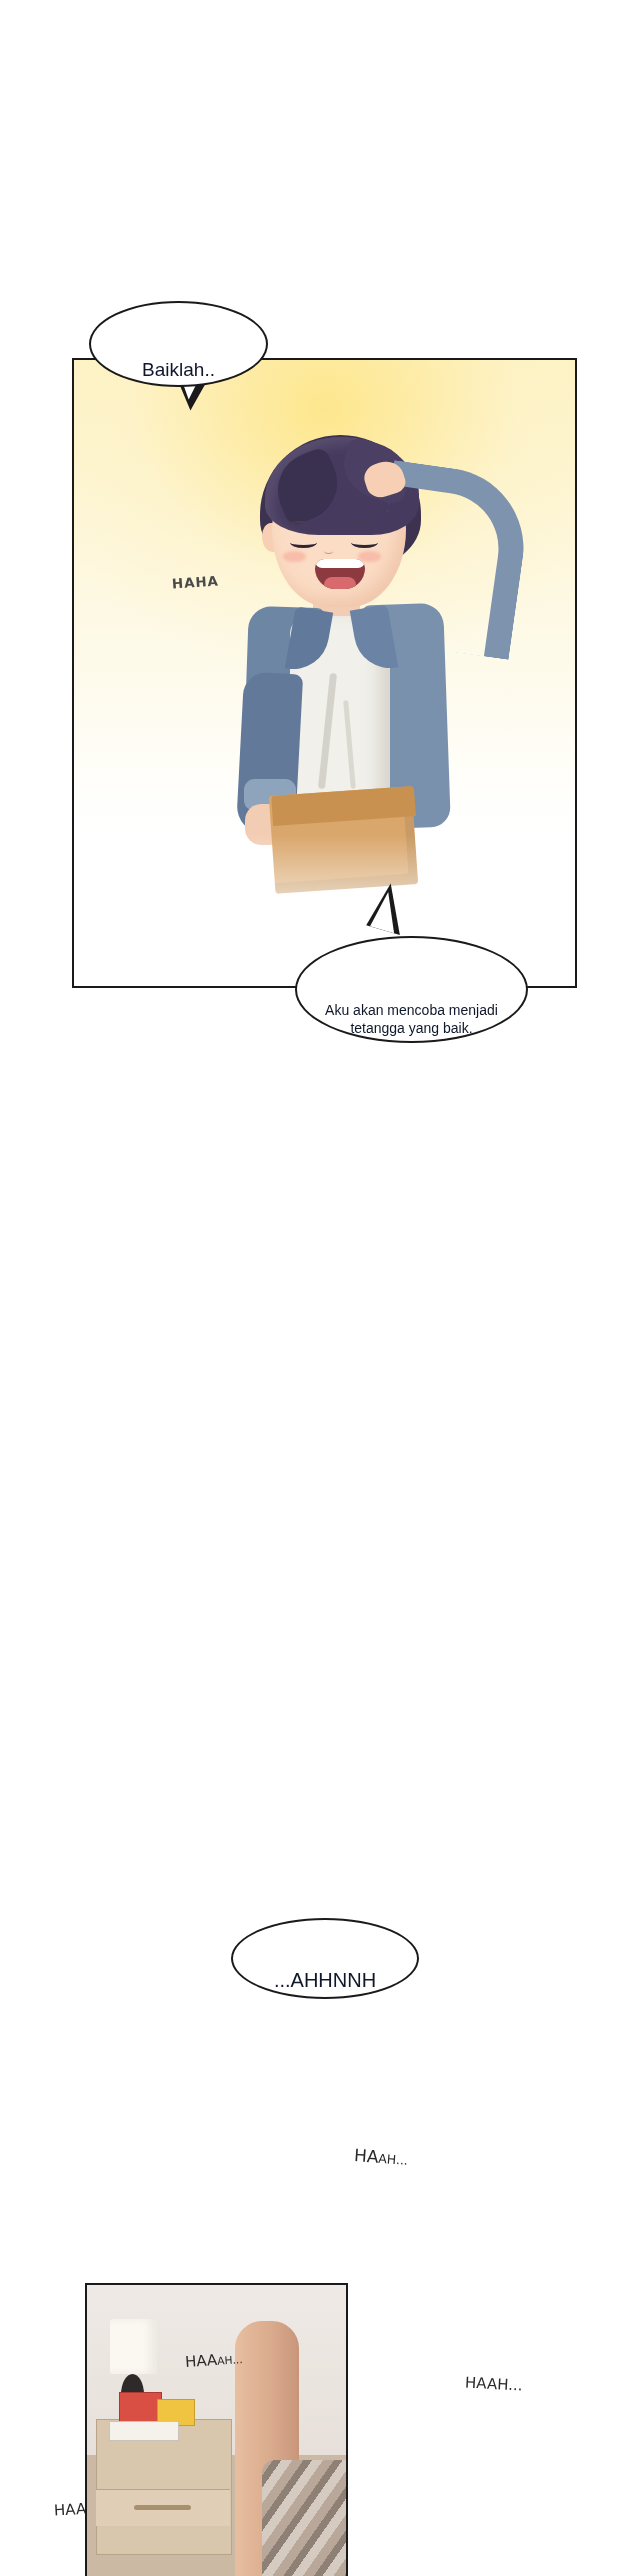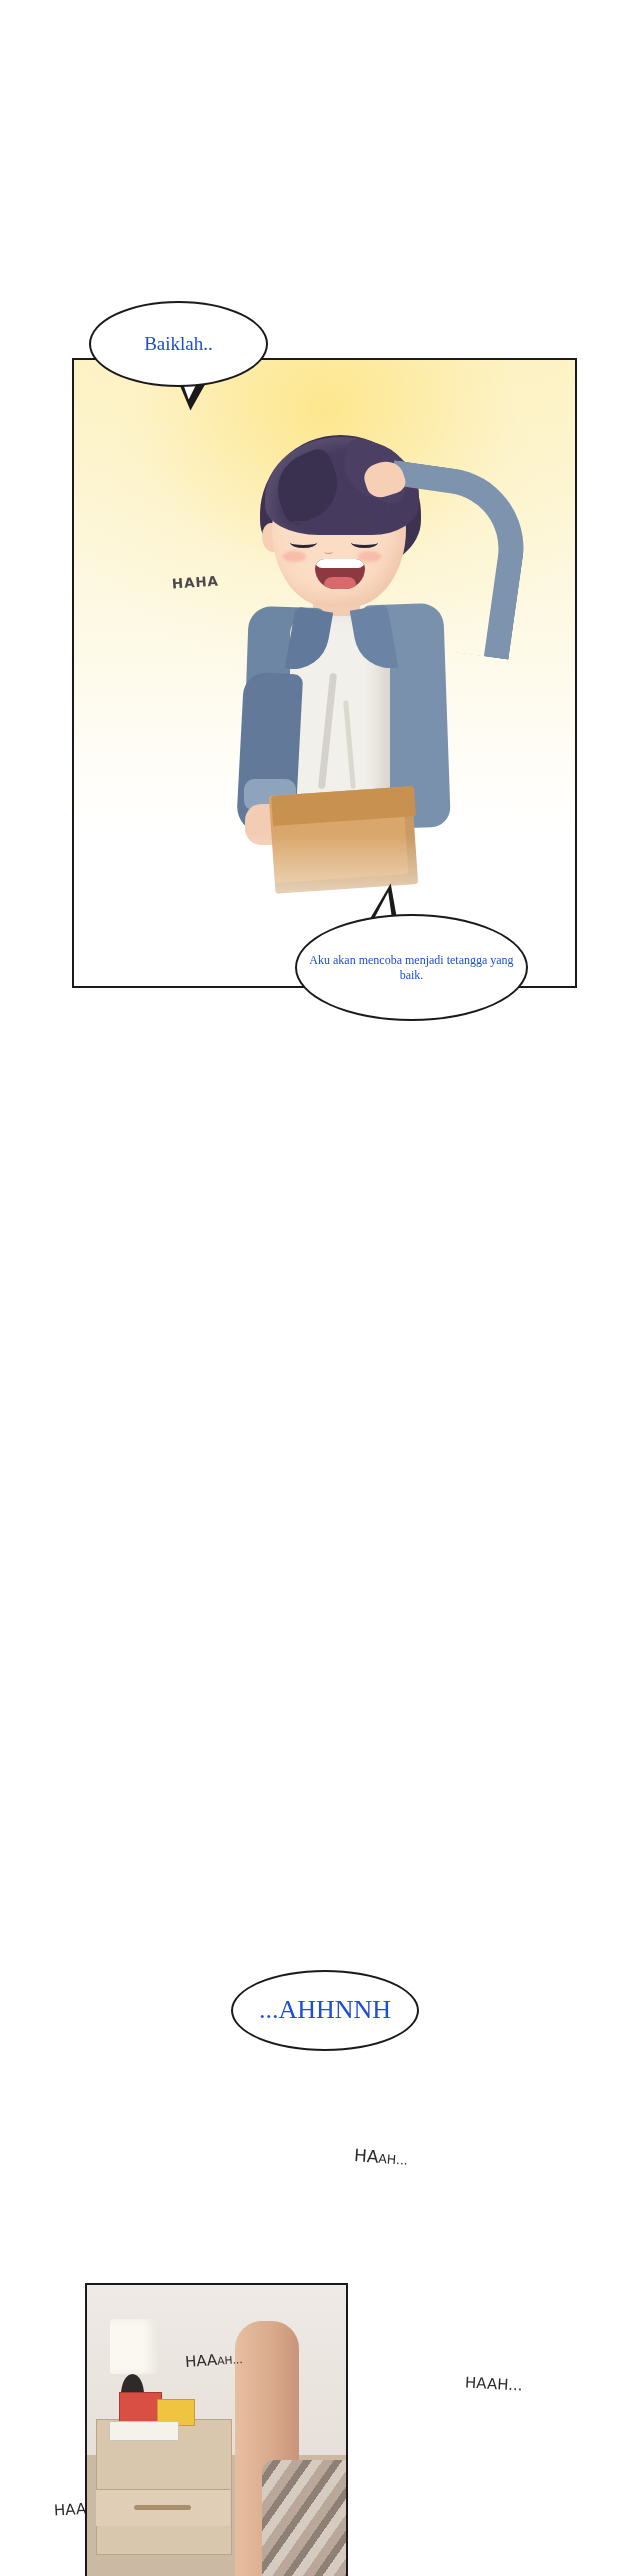--- a/index.html
+++ b/index.html
@@ -194,25 +194,25 @@
     background: linear-gradient(180deg, rgba(255,255,255,0) 0%, #ffffff 72%);
   }
 
   
   .bubble {
     position: absolute;
     background: #ffffff;
     border: 2.7px solid #1a1a1a;
     border-radius: 50%;
     display: flex;
-    align-items: center;
+    align-items: flex-end;
     justify-content: center;
     text-align: center;
-    color: #1d4ed8;
-    font-family: Liberation Serif, serif;
+    color: #0f172a;
+    font-family: Liberation Sans, sans-serif;
     line-height: 1.25;
     box-sizing: border-box;
   }
   .bubble .txt { padding: 3.6px 9px; }
 
   #bubble-baiklah {
     left: 89px; top: 301px; width: 179px; height: 86px; font-size: 19px;
   }
   .tail1 {
     position: absolute; left: 175px; top: 369px; width: 0; height: 0;
@@ -222,38 +222,38 @@
     transform: rotate(-4deg);
   }
   .tail1:after {
     content: ""; position: absolute; left: -9.8px; top: -43px; width: 0; height: 0;
     border-left: 9.8px solid transparent;
     border-right: 19.7px solid transparent;
     border-top: 32px solid #ffffff;
   }
 
   #bubble-tetangga {
-    left: 295px; top: 914px; width: 233px; height: 107px; font-size: 12px;
+    left: 295px; top: 936px; width: 233px; height: 107px; font-size: 14px;
   }
   .tail2 {
     position: absolute; left: 372px; top: 884px; width: 0; height: 0;
     border-left: 12.5px solid transparent;
     border-right: 23px solid transparent;
     border-bottom: 47px solid #1a1a1a;
     transform: rotate(16deg);
   }
   .tail2:after {
     content: ""; position: absolute; left: -8px; top: 9px; width: 0; height: 0;
     border-left: 8px solid transparent;
     border-right: 17px solid transparent;
     border-bottom: 38px solid #ffffff;
   }
 
   #bubble-ahhnnh {
-    left: 231px; top: 1970px; width: 188px; height: 81px; font-size: 26px;
+    left: 231px; top: 1918px; width: 188px; height: 81px; font-size: 20px;
   }
 
   
   .narration {
     position: absolute;
     left: 0; top: 1326px; width: 644px;
     text-align: center;
     font-family: "DejaVu Sans", sans-serif;
     font-size: 19px;
     font-weight: 700;

